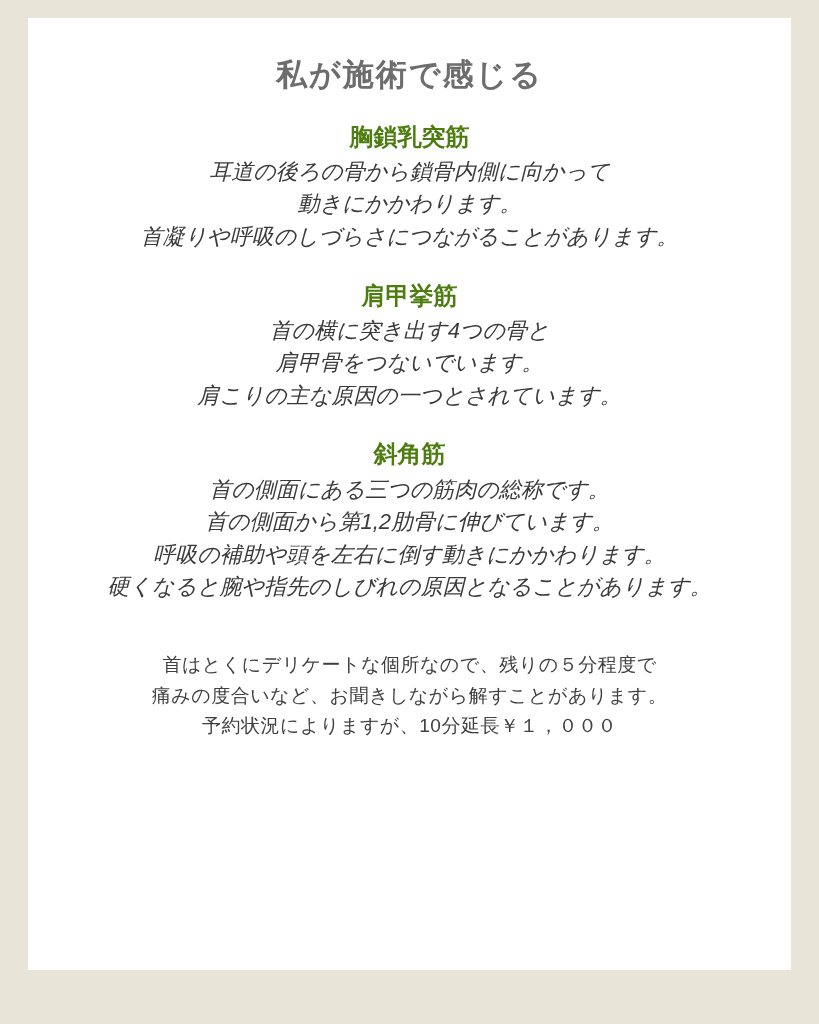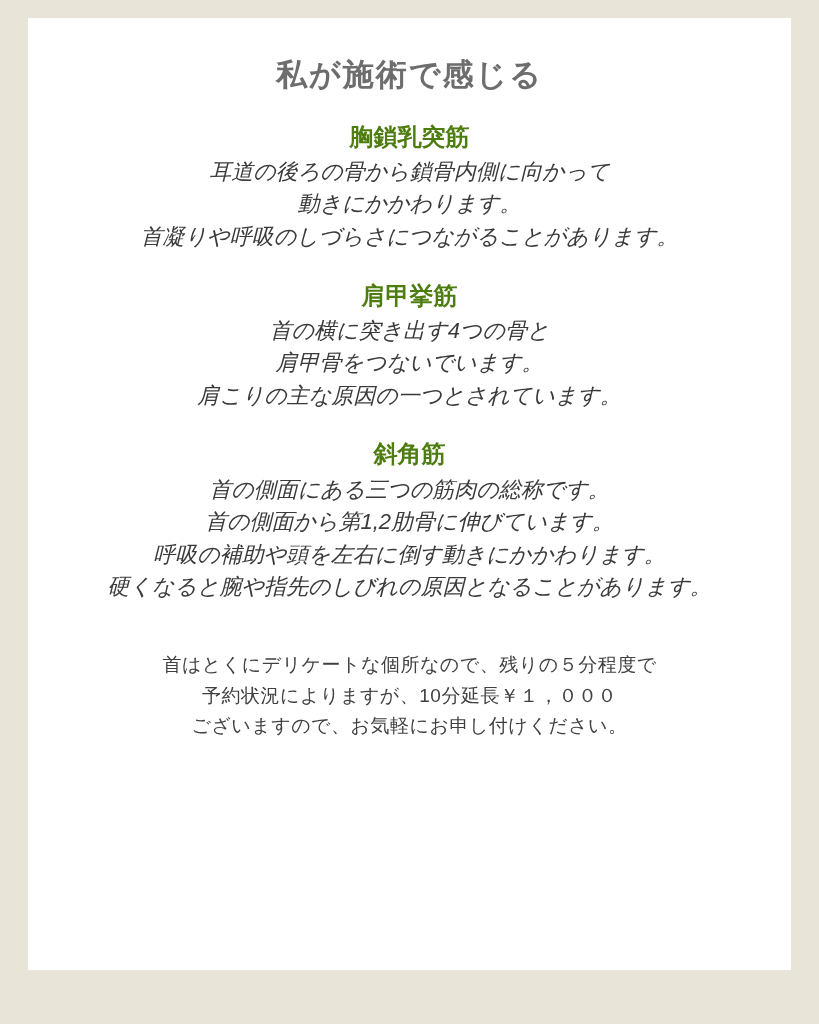--- a/index.html
+++ b/index.html
@@ -100,17 +100,17 @@
     <div class="section-body">
       <div>首の側面にある三つの筋肉の総称です。</div>
       <div>首の側面から第1,2肋骨に伸びています。</div>
       <div>呼吸の補助や頭を左右に倒す動きにかかわります。</div>
       <div>硬くなると腕や指先のしびれの原因となることがあります。</div>
     </div>
   </div>
 
   <div class="note">
     <div>首はとくにデリケートな個所なので、残りの５分程度で</div>
+    <div>痛みの度合いなど、お聞きしながら解すことがあります。</div>
     <div>予約状況によりますが、10分延長￥１，０００</div>
-    <div>ございますので、お気軽にお申し付けください。</div>
   </div>
 
 </div>
 
 </body></html>

